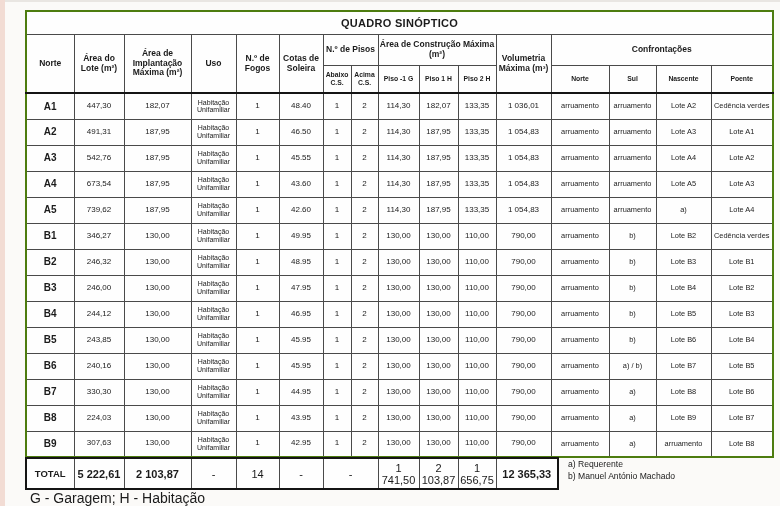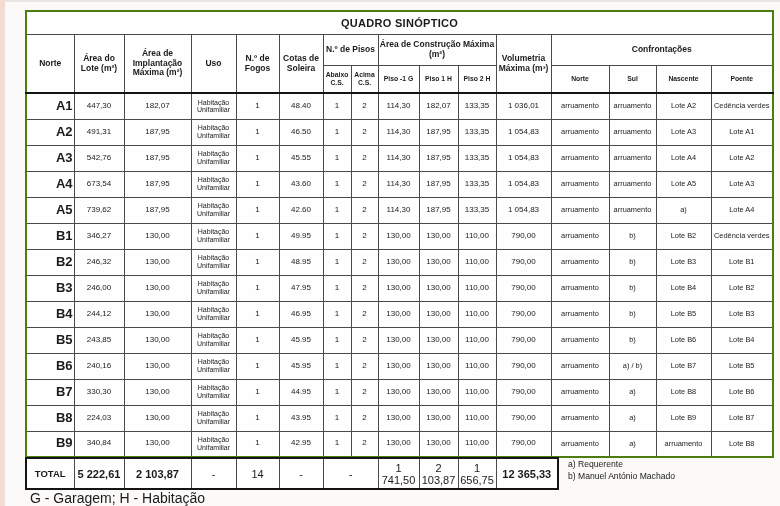--- a/index.html
+++ b/index.html
@@ -37,21 +37,21 @@
     word-wrap: break-word;
   }
   .title-row td {
     height: 20px;
     font-size: 11px; font-weight: bold; letter-spacing: 0.3px;
   }
   .h1 td { height: 28px; font-weight: bold; font-size: 8.5px; }
   .h2 td { height: 24px; font-weight: bold; font-size: 6.8px; line-height: 1.15; }
   #rows-body tr { height: 26px; }
   #rows-body tr:first-child td { border-top: 2px solid #141414; }
-  td.lote { font-weight: bold; font-size: 13px; text-align: right; }
+  td.lote { font-weight: bold; font-size: 10px; }
   td.uso  { font-size: 7px; line-height: 1.1; }
   td.conf { font-size: 7.4px; text-align: center; }
 
   
   .total-table {
     position: absolute; left: 25px; top: 457px; width: 532px;
     border: 2px solid #141414;
   }
   .total-table td {
     border: 1px solid #4a4a4a;
@@ -356,21 +356,21 @@
       <td>130,00</td>
       <td>110,00</td>
       <td>790,00</td>
       <td class="conf">arruamento</td>
       <td class="conf">a)</td>
       <td class="conf">Lote B9</td>
       <td class="conf">Lote B7</td>
     </tr>
         <tr>
       <td class="lote">B9</td>
-      <td>340,84</td>
+      <td>307,63</td>
       <td>130,00</td>
       <td class="uso">Habitação Unifamiliar</td>
       <td>1</td>
       <td>42.95</td>
       <td>1</td>
       <td>2</td>
       <td>130,00</td>
       <td>130,00</td>
       <td>110,00</td>
       <td>790,00</td>

